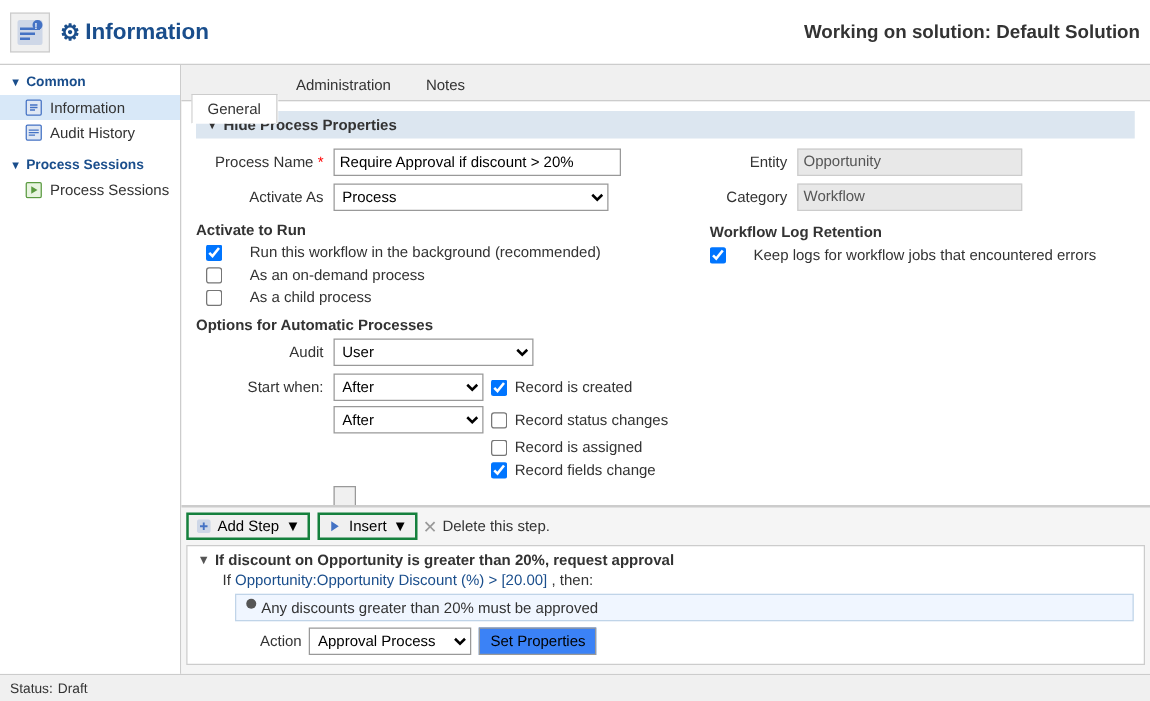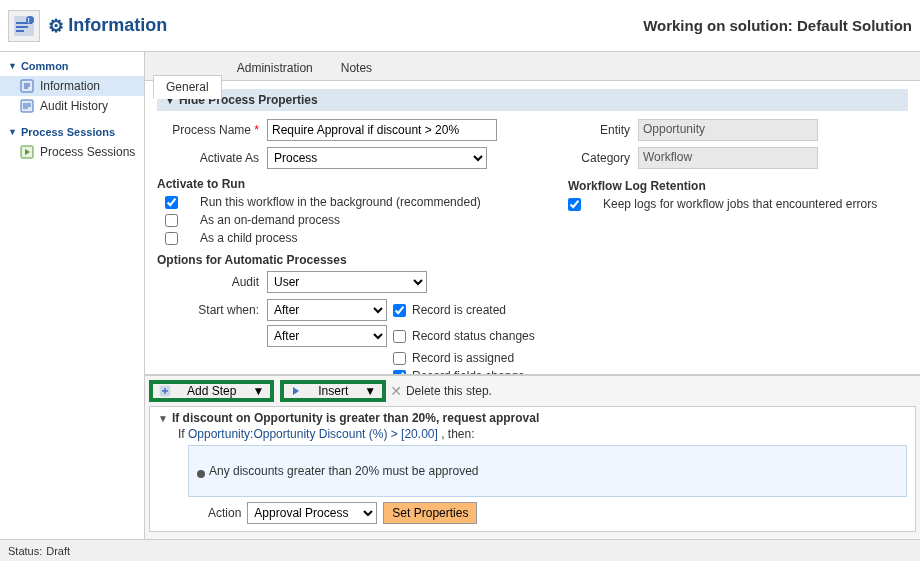--- a/index.html
+++ b/index.html
@@ -73,32 +73,32 @@
     .start-when-row { display: flex; align-items: center; margin-bottom: 4px; }
     .start-when-label { width: 110px; font-size: 12px; text-align: right; padding-right: 8px; flex-shrink: 0; }
     .start-when-controls { display: flex; align-items: center; gap: 6px; flex-wrap: wrap; }
 
     
     button.select-btn { height: 22px; padding: 0 8px; font-size: 12px; border: 1px solid #999; background: #f0f0f0; cursor: pointer; }
 
     
     .steps-area { border-top: 2px solid #ccc; background: #f5f5f5; padding: 4px; flex-shrink: 0; }
     .steps-toolbar { display: flex; align-items: center; gap: 2px; margin-bottom: 4px; }
-    .steps-toolbar-btn { display: flex; align-items: center; gap: 16px; padding: 2px 6px; font-size: 12px; border: 4px solid #15803d; background: #f0f0f0; cursor: pointer; height: 22px; }
+    .steps-toolbar-btn { display: flex; align-items: center; gap: 5px; padding: 2px 6px; font-size: 12px; border: 2px solid #15803d; background: #f0f0f0; cursor: pointer; height: 22px; }
     .steps-toolbar-sep { color: #999; font-size: 14px; margin: 0 2px; }
 
     .step-item { background: #fff; border: 1px solid #ccc; padding: 4px 8px; margin-bottom: 3px; font-size: 12px; }
     .step-header { display: flex; align-items: center; gap: 4px; font-weight: bold; }
     .step-collapse-icon { font-size: 10px; color: #555; cursor: pointer; }
     .step-condition { font-size: 12px; padding: 2px 0 2px 20px; }
     .step-condition a { color: #1a4e8c; text-decoration: none; }
-    .step-sub-item { background: #f0f6ff; border: 1px solid #c0d4e8; padding: 18px 8px; margin: 2px 0 2px 30px; display: flex; align-items: flex-end; gap: 4px; font-size: 12px; }
+    .step-sub-item { background: #f0f6ff; border: 1px solid #c0d4e8; padding: 3px 8px; margin: 2px 0 2px 30px; display: flex; align-items: flex-start; gap: 4px; font-size: 12px; }
     .step-sub-bullet { width: 8px; height: 8px; border-radius: 50%; background: #555; flex-shrink: 0; }
     .step-action-row { display: flex; align-items: center; gap: 6px; padding: 3px 8px 3px 50px; font-size: 12px; }
-    button.set-props-btn { padding: 2px 8px; font-size: 12px; border: 1px solid #999; background: #fdba74; cursor: pointer; height: 22px; }
+    button.set-props-btn { padding: 2px 8px; font-size: 12px; border: 1px solid #999; background: #3b82f6; cursor: pointer; height: 22px; }
 
     
     .status-bar { height: 22px; background: #f0f0f0; border-top: 1px solid #ccc; display: flex; align-items: center; padding: 0 8px; font-size: 11px; color: #333; }
 
     .bold { font-weight: bold; }
   </style>
 </head>
 <body>
 
 <div class="top-bar">

